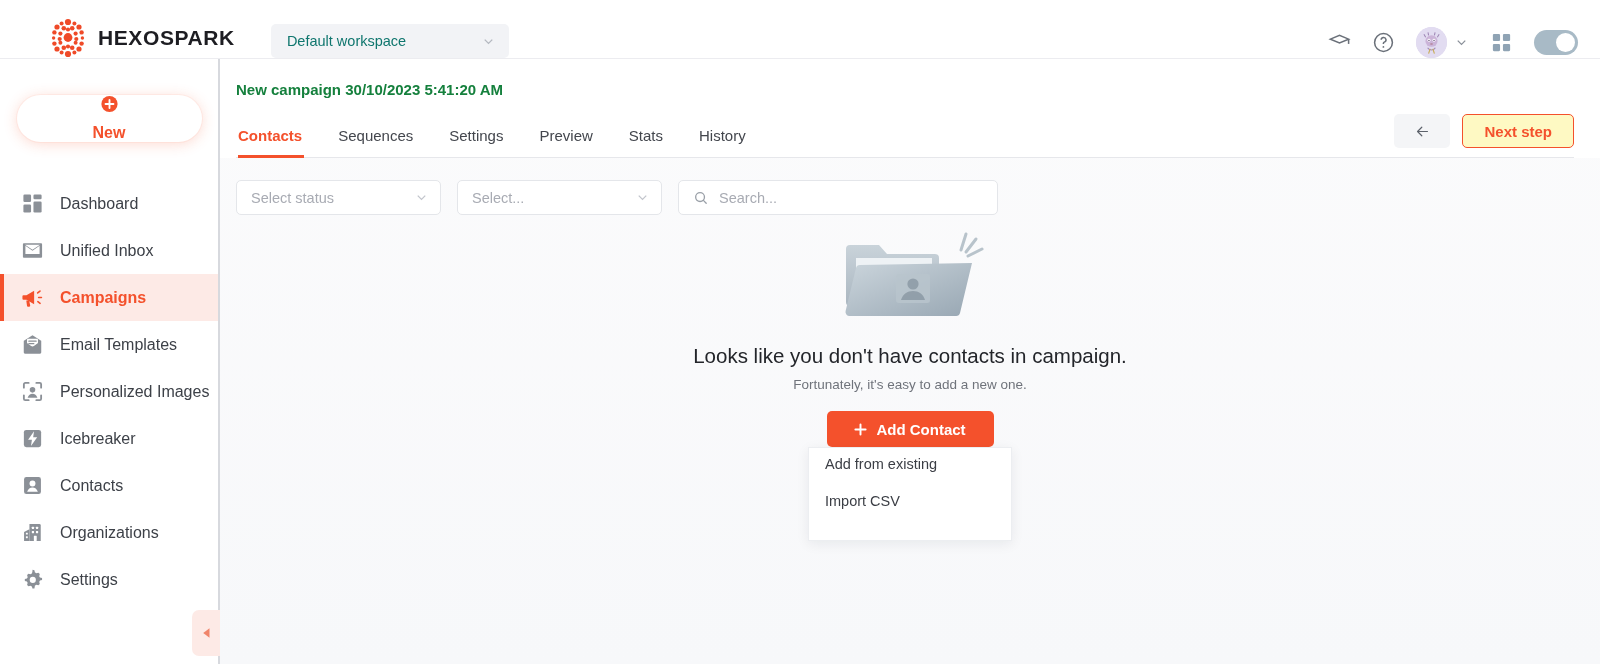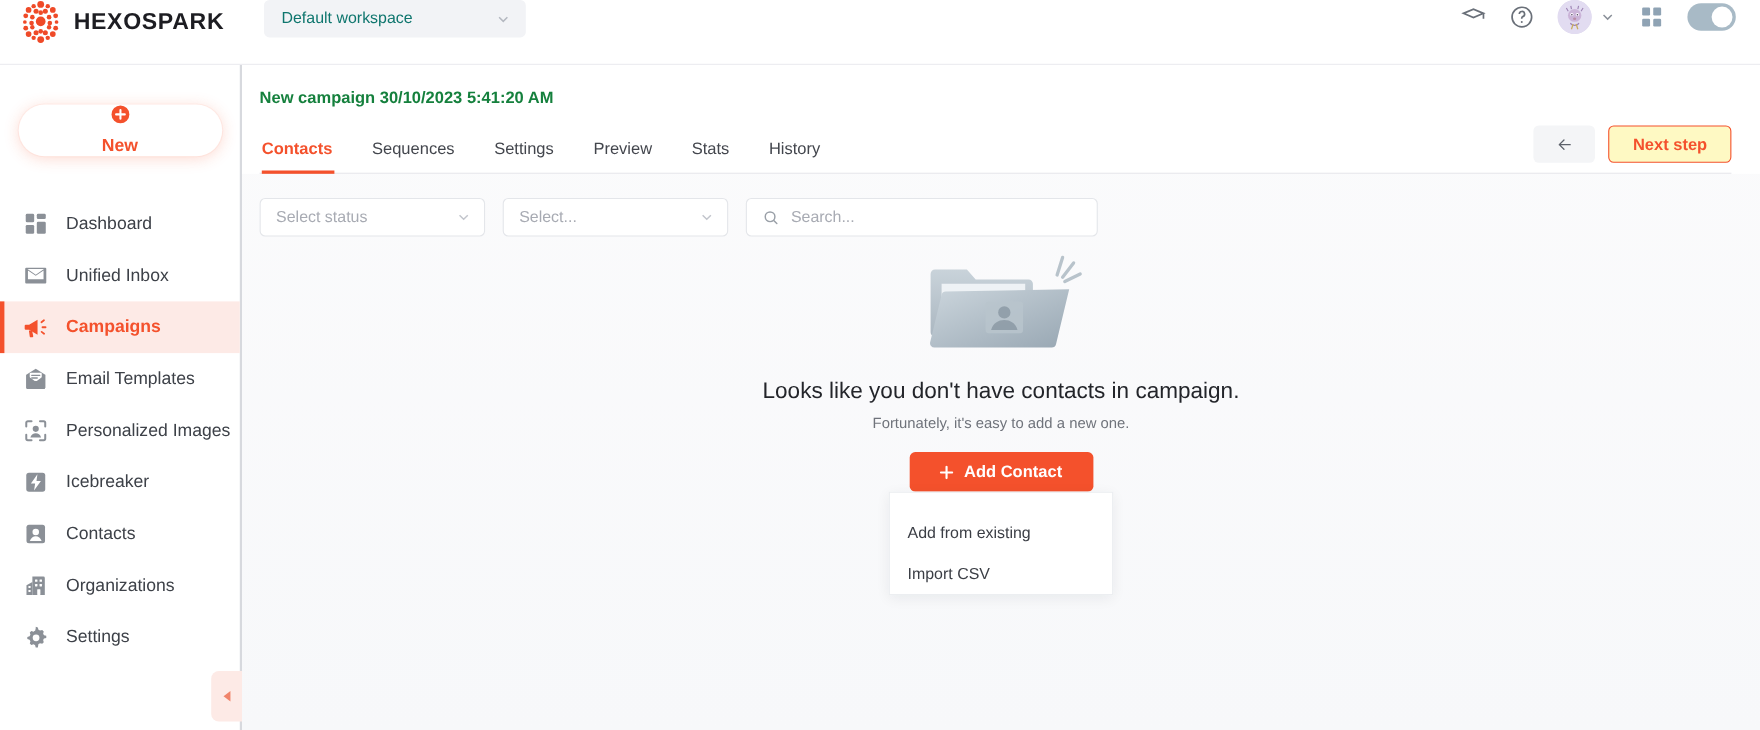--- a/index.html
+++ b/index.html
@@ -8,22 +8,22 @@
     font-family: "Liberation Sans", sans-serif;
     background: #ffffff;
     overflow: hidden;
   }
   .app { position: relative; width: 1600px; height: 664px; display: flex; flex-direction: column; }
 
   
   .topbar {
     height: 59px; min-height: 59px;
     background: #ffffff;
-    display: flex; align-items: flex-start;
-    padding: 0 22px 0 18px;
+    display: flex; align-items: flex-end;
+    padding: 0 22px 0 49px;
     border-bottom: 1px solid #ececf0;
     position: relative; z-index: 40;
   }
   .brand { display: flex; align-items: center; gap: 11px; }
   .brand-mark { width: 38px; height: 40px; display: block; }
   .brand-name {
     font-size: 21px; font-weight: bold; letter-spacing: .6px; color: #1d1d22;
   }
   .workspace-select {
     margin-left: 36px;
@@ -146,21 +146,21 @@
   .add-btn {
     width: 167px; height: 36px; background: #f4512c; border-radius: 5px;
     color: #ffffff; font-size: 15px; font-weight: bold;
     display: flex; align-items: center; justify-content: center; gap: 9px;
   }
   .menu {
     width: 204px; background: #ffffff; border: 1px solid #eceef1;
     box-shadow: 0 3px 12px rgba(20,25,40,.07);
     padding: 8px 0 10px 0;
   }
-  .menu-item { height: 37px; display: flex; align-items: flex-end; padding-left: 16px; font-size: 14.5px; color: #3b3e45; }
+  .menu-item { height: 37px; display: flex; align-items: flex-start; padding-left: 16px; font-size: 14.5px; color: #3b3e45; }
 </style>
 </head>
 <body>
 
 <div class="app">
 
   <div class="topbar">
     <div class="brand">
       <svg class="brand-mark" viewBox="0 0 38 40">
         <g fill="#ef4a28">

